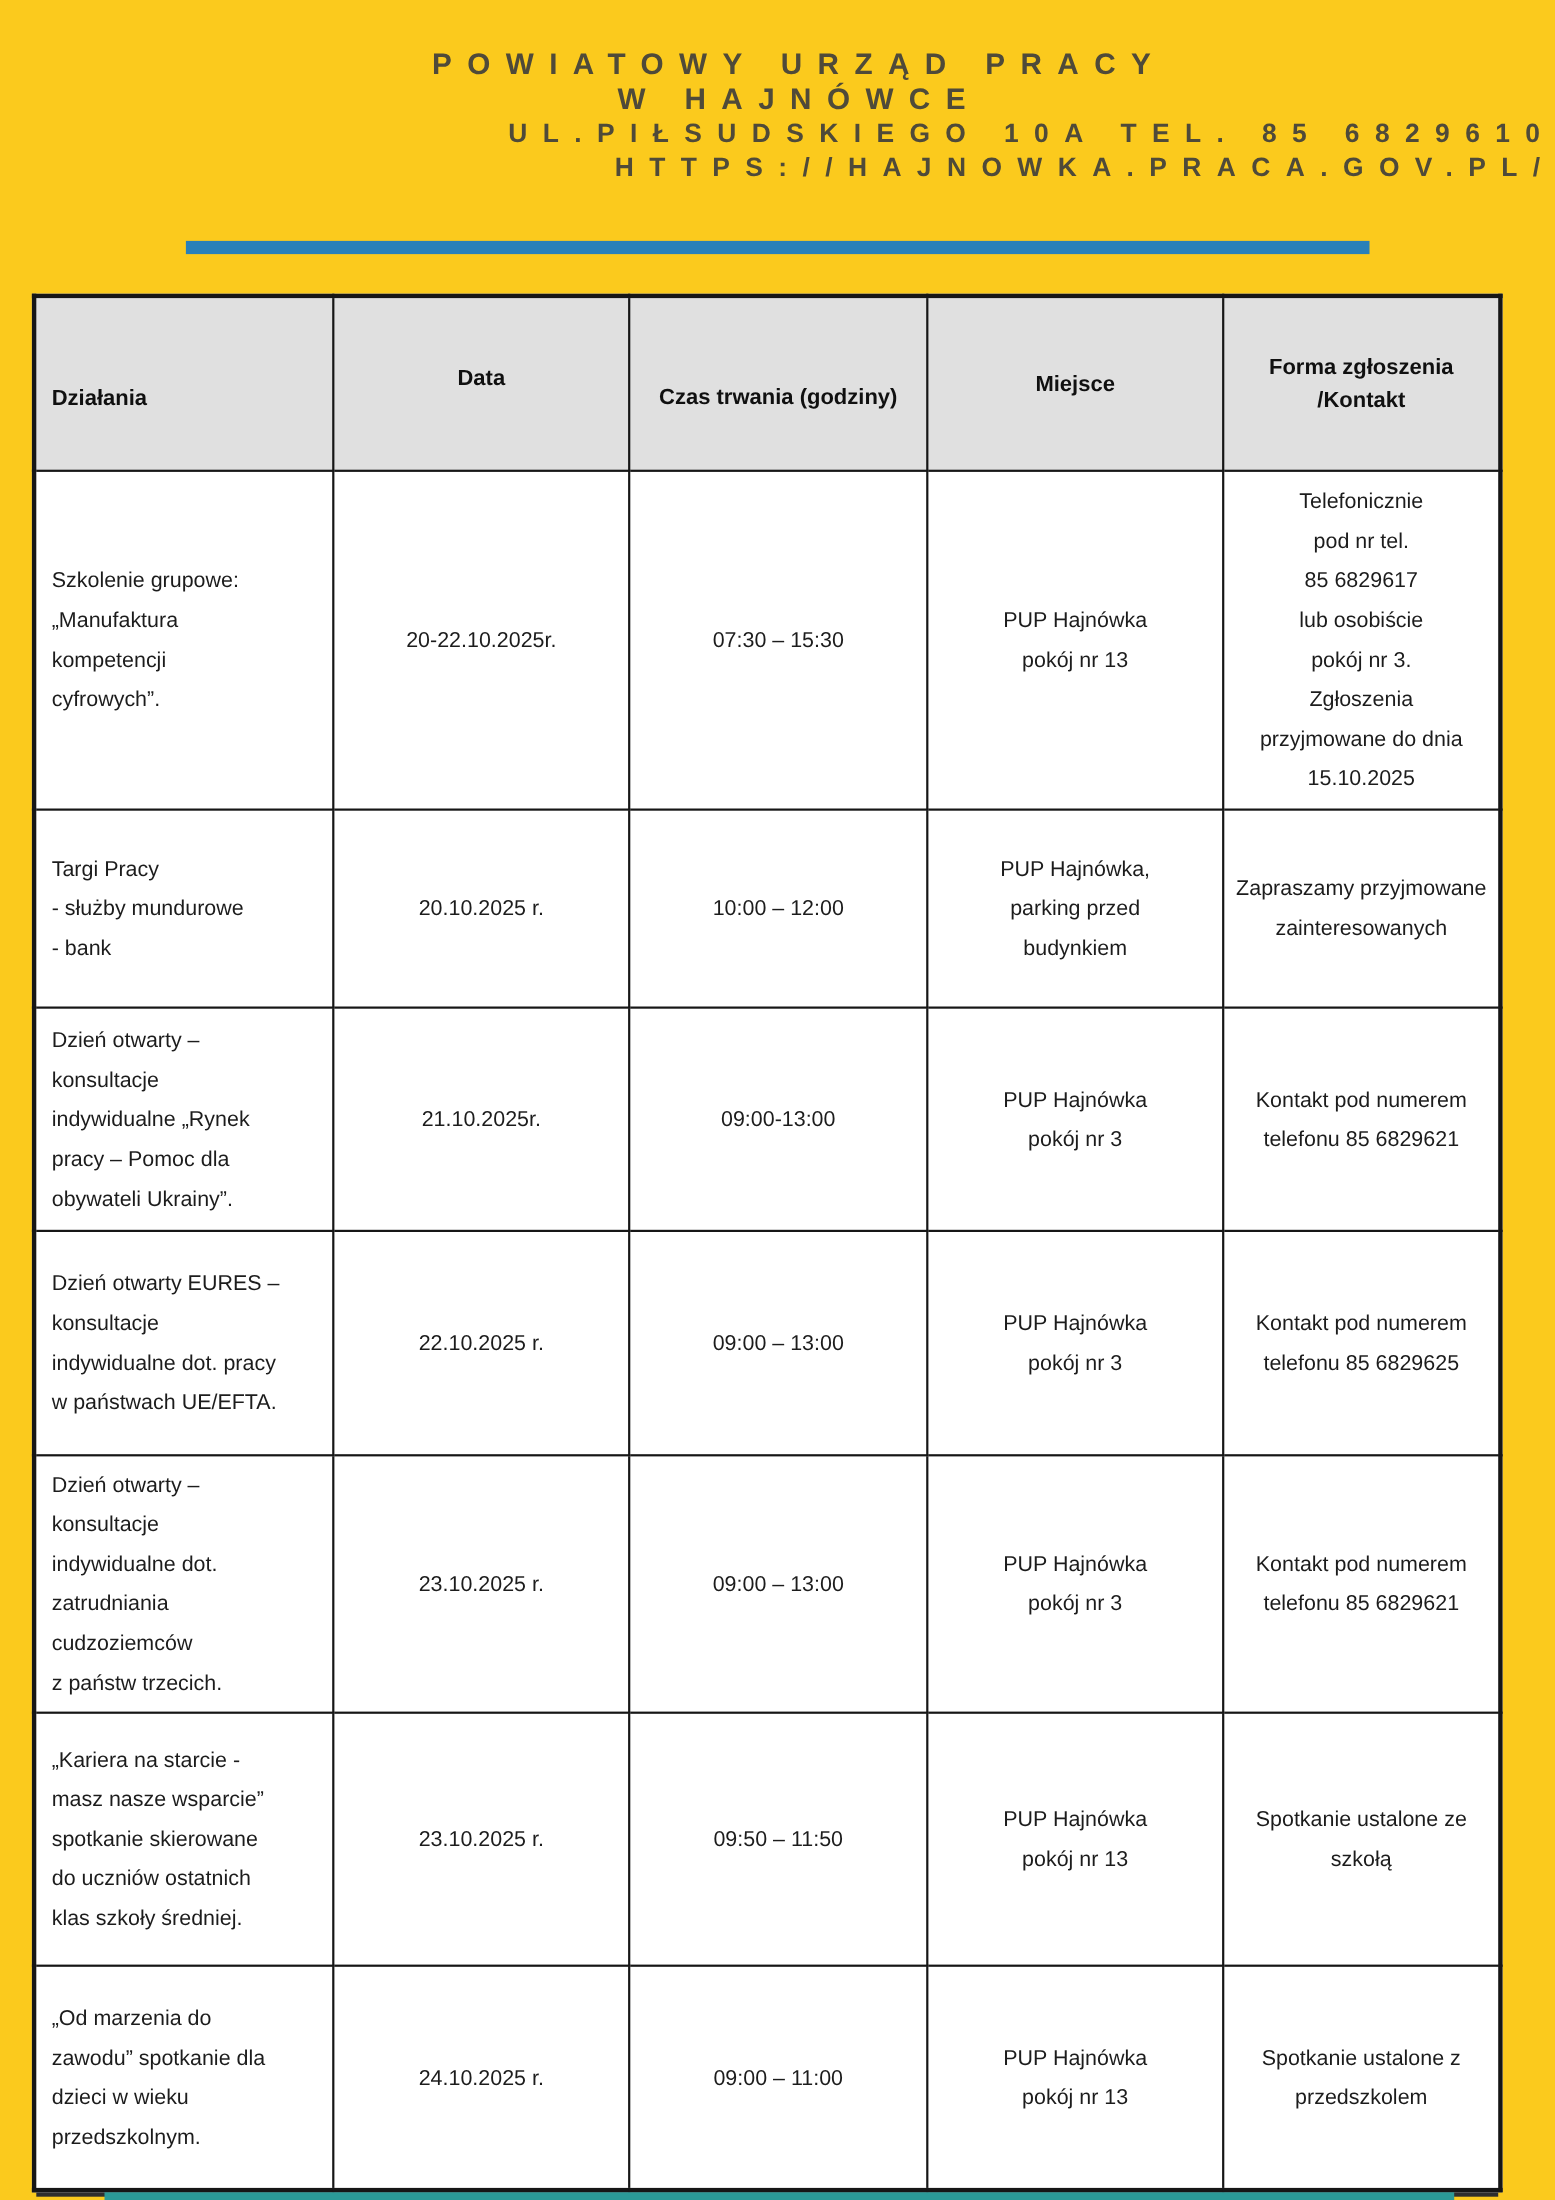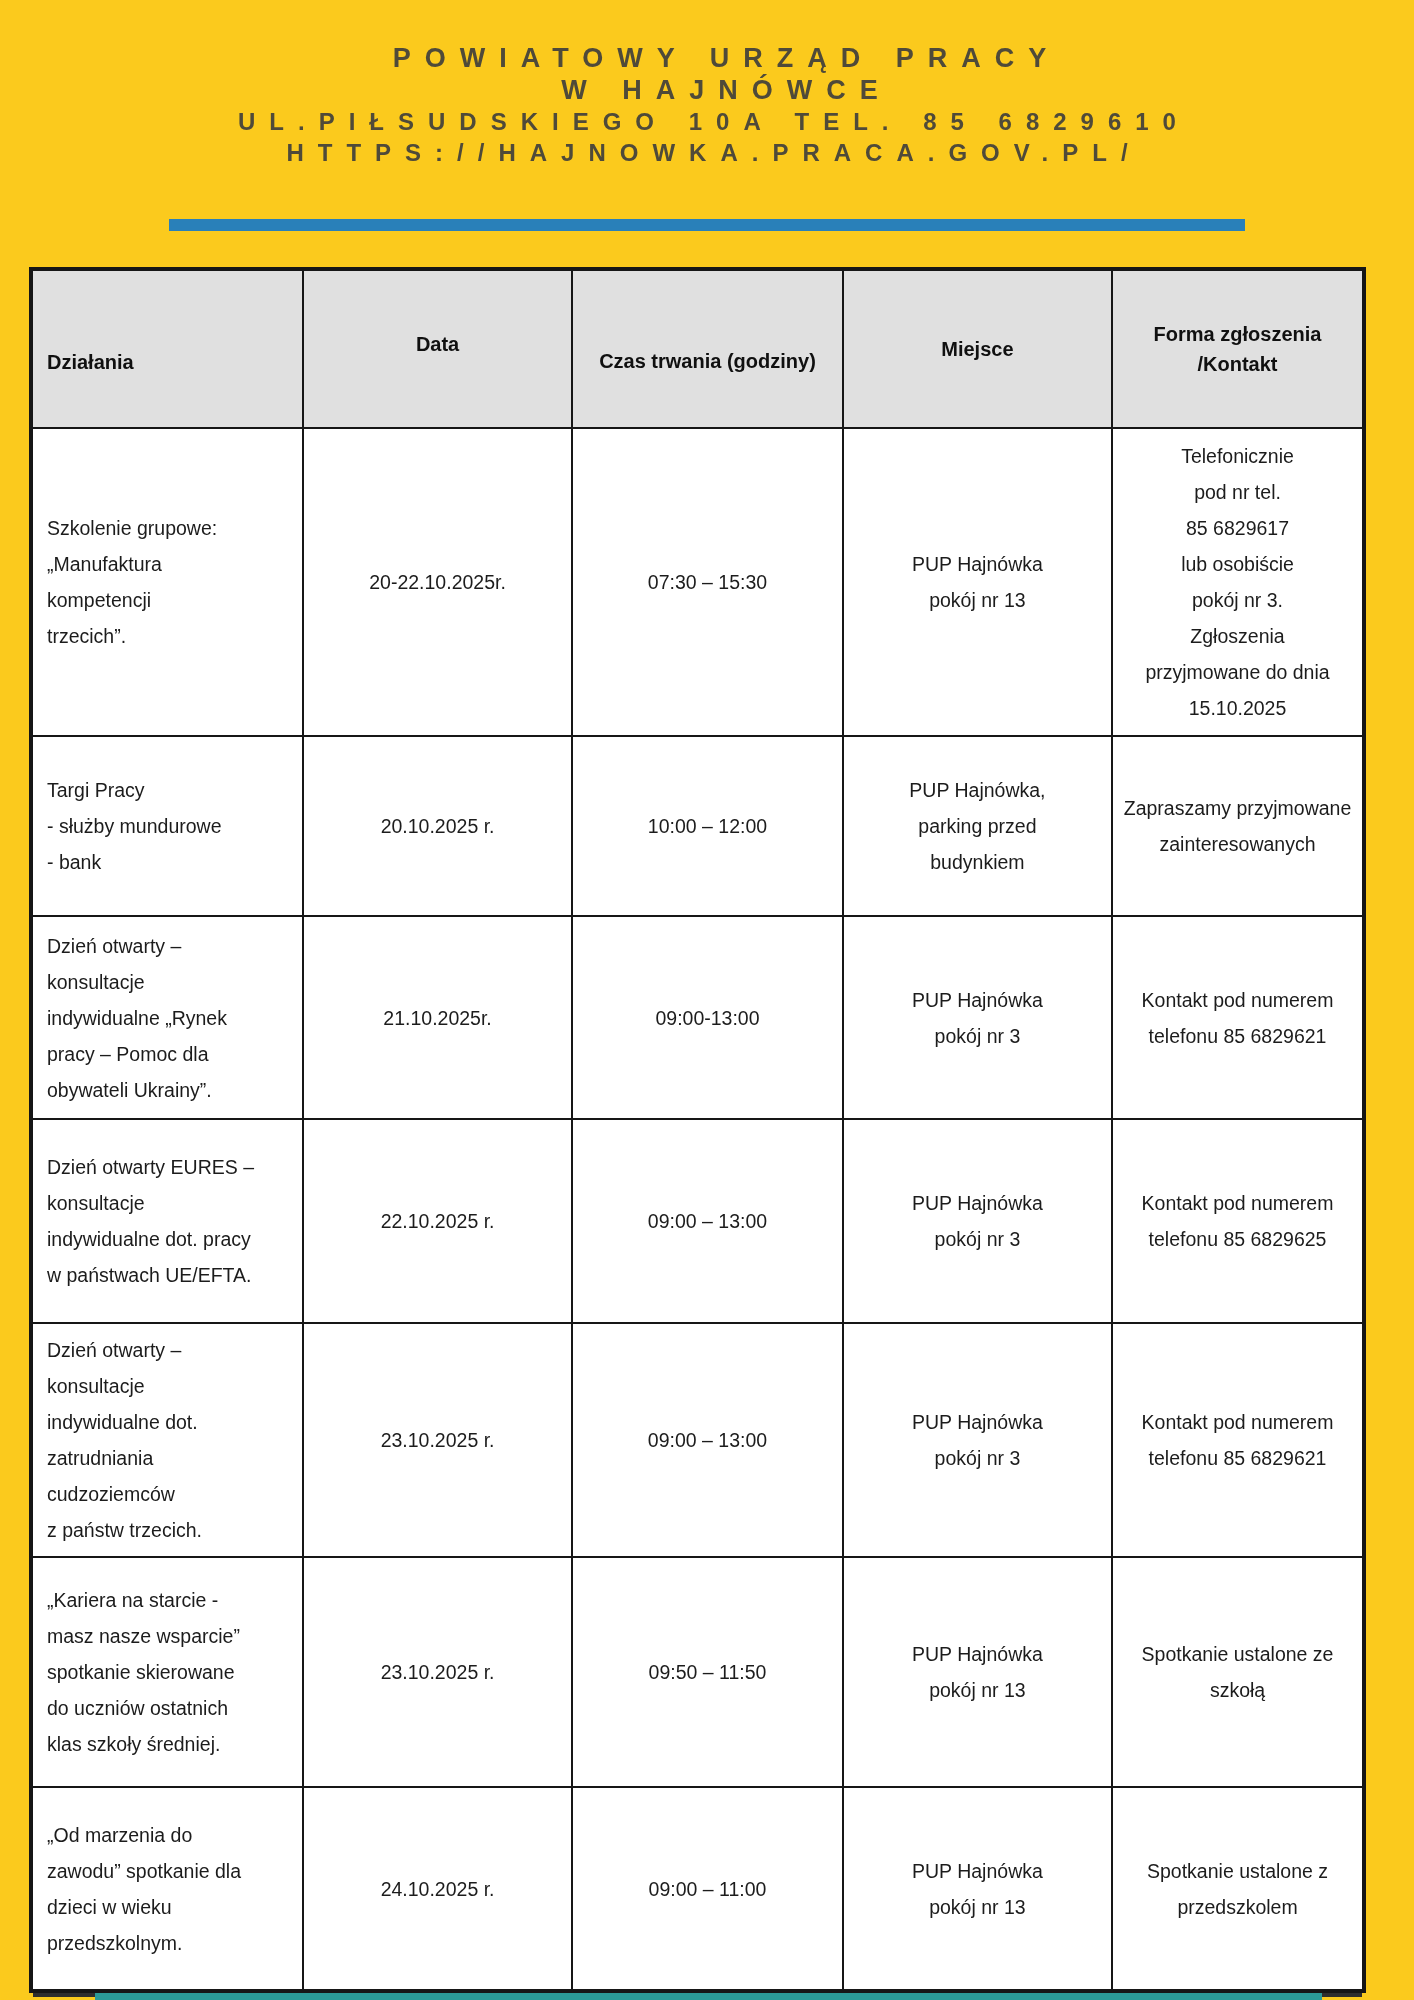--- a/index.html
+++ b/index.html
@@ -6,21 +6,21 @@
   body {
     width:1414px; height:2000px;
     background:#fbca1d;
     font-family:"Liberation Sans","DejaVu Sans",sans-serif;
     position:relative;
     color:#1c1c1c;
   }
   
   .header { padding-top:42px; text-align:center; color:#4f4a39; font-weight:bold; }
   .h-big   { font-size:27px; line-height:32px; letter-spacing:14px; text-indent:14px;margin-left:25px; }
-  .h-small { font-size:24px; line-height:31px; letter-spacing:14px; text-indent:14px; }
+  .h-small { font-size:24px; line-height:31px; letter-spacing:14px; text-indent:14px;text-align:right; }
   .bar-top { width:1076px; height:12px; margin:51px auto 0; }
   
   .table-wrap { margin:36px 0 0 29px; width:1337px; }
   table {
     width:100%; table-layout:fixed; border-collapse:collapse;
     background:#ffffff; border:4px solid #161616;
     box-shadow:0 8px 0 -4px #2e2e2e;
   }
   th,td { border:2px solid #161616; vertical-align:middle; }
   thead th {
@@ -76,21 +76,21 @@
         <th class="c4">Miejsce</th>
         <th class="c5">Forma zgłoszenia
 /Kontakt</th>
       </tr>
     </thead>
     <tbody>
       <tr>
         <td class="activity">Szkolenie grupowe:
 „Manufaktura
 kompetencji
-trzecich”.</td>
+cyfrowych”.</td>
         <td>20-22.10.2025r.</td>
         <td>07:30 – 15:30</td>
         <td>PUP Hajnówka
 pokój nr 13</td>
         <td>Telefonicznie
 pod nr tel.
 85 6829617
 lub osobiście
 pokój nr 3.
 Zgłoszenia

